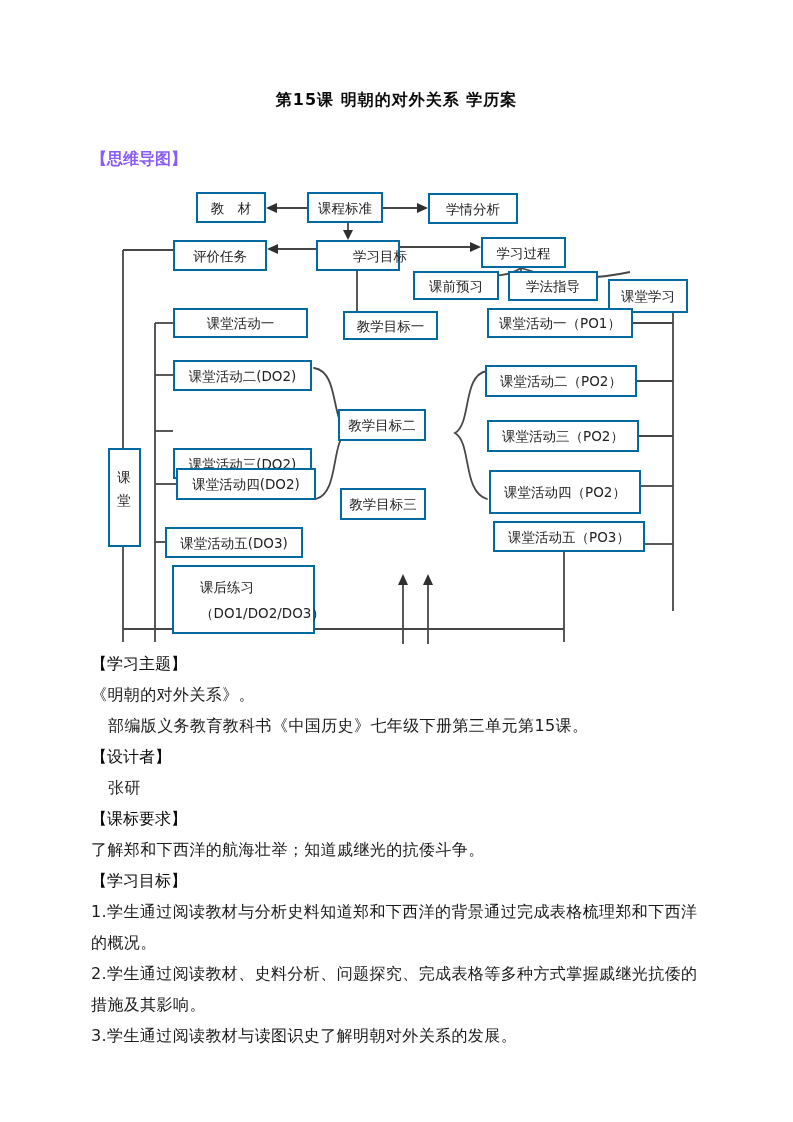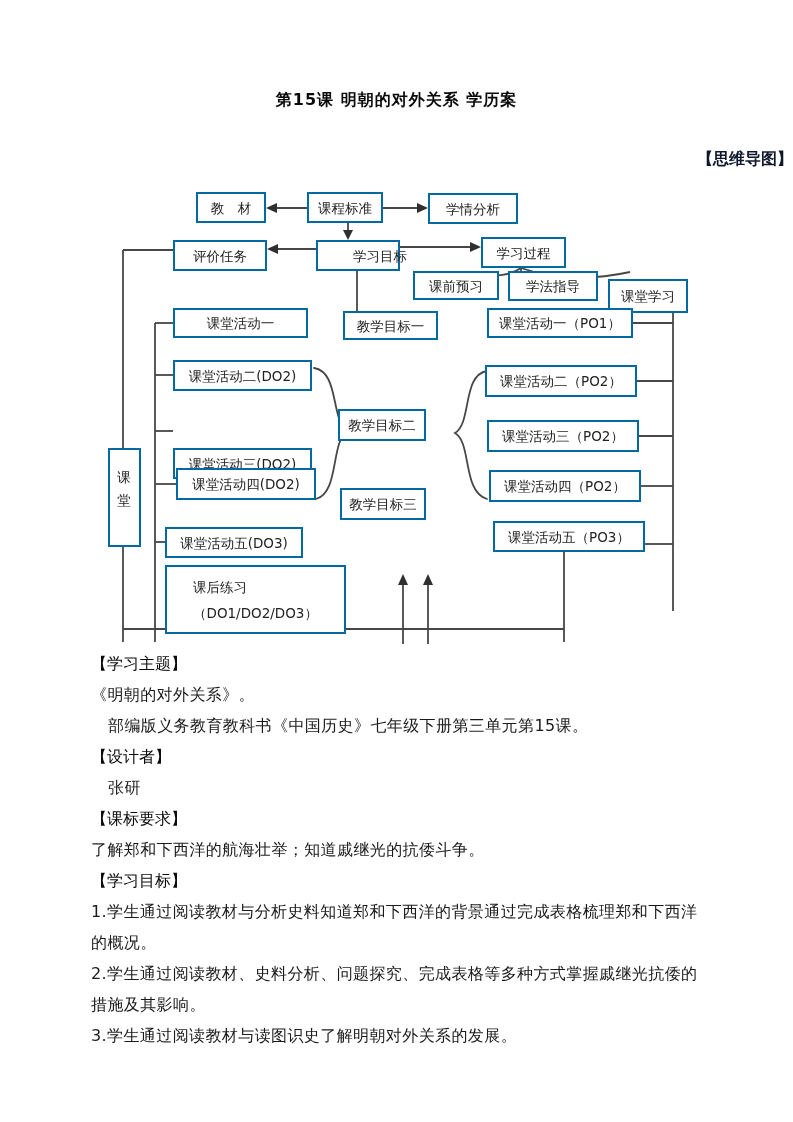--- a/index.html
+++ b/index.html
@@ -3,21 +3,21 @@
 <meta charset="utf-8">
 <style>
   html,body{margin:0;padding:0;background:#ffffff;}
   body{width:793px;height:1122px;overflow:hidden;
        font-family:"DejaVu Sans","Liberation Sans",sans-serif;color:#151515;}
   .page{position:relative;width:793px;height:1122px;background:#fff;}
 
   .doc-title{margin:0;padding-top:88px;text-align:center;
              font-size:16px;font-weight:bold;letter-spacing:1px;line-height:24px;color:#0a0a0a;}
 
-  .map-heading{margin:37px 0 0 91px;font-size:16px;font-weight:bold;line-height:20px;color:#0f172a;text-align:right;}
+  .map-heading{margin:37px 0 0 91px;font-size:16px;font-weight:bold;line-height:20px;color:#8b5cf6;}
 
   .diagram{position:relative;width:793px;height:462px;margin-top:15px;}
   .diagram svg{position:absolute;left:0;top:0;}
 
   .node{position:absolute;box-sizing:border-box;border:2px solid #0369a1;background:#fff;
         display:flex;align-items:center;justify-content:center;
         font-size:13.5px;line-height:16px;color:#222;white-space:nowrap;}
   .node.vtext{writing-mode:vertical-lr;text-orientation:upright;letter-spacing:22px;
               padding-top:10px;justify-content:flex-start;}
   .node.multiline{flex-direction:column;align-items:flex-start;justify-content:center;
@@ -145,40 +145,40 @@
     <div class="node" style="left:338px;top:225px;width:88px;height:32px;">
         <span>教学目标二</span>
       </div>
     <div class="node" style="left:487px;top:236px;width:152px;height:32px;">
         <span>课堂活动三（PO2）</span>
       </div>
 
     <div class="node" style="left:176px;top:284px;width:140px;height:32px;">
         <span>课堂活动四(DO2)</span>
       </div>
-    <div class="node" style="left:489px;top:286px;width:152px;height:32px;">
+    <div class="node" style="left:489px;top:286px;width:152px;height:44px;">
         <span>课堂活动四（PO2）</span>
       </div>
 
     <div class="node" style="left:340px;top:304px;width:86px;height:32px;">
         <span>教学目标三</span>
       </div>
 
     <div class="node vtext" style="left:108px;top:264px;width:33px;height:99px;">
         <span>课堂</span>
       </div>
 
     <div class="node" style="left:165px;top:343px;width:138px;height:31px;">
         <span>课堂活动五(DO3)</span>
       </div>
     <div class="node" style="left:493px;top:337px;width:152px;height:31px;">
         <span>课堂活动五（PO3）</span>
       </div>
 
-    <div class="node multiline" style="left:165px;top:381px;width:181px;height:69px;padding-left:26px;">
+    <div class="node multiline" style="left:172px;top:381px;width:143px;height:69px;padding-left:26px;">
       <span>课后练习</span>
       <span>（DO1/DO2/DO3）</span>
     </div>
   </div>
 
   <div class="textblock">
 
     <div class="sec-heading">【学习主题】</div>
     <div class="para">《明朝的对外关系》。</div>
     <div class="para indent">部编版义务教育教科书《中国历史》七年级下册第三单元第15课。</div>

